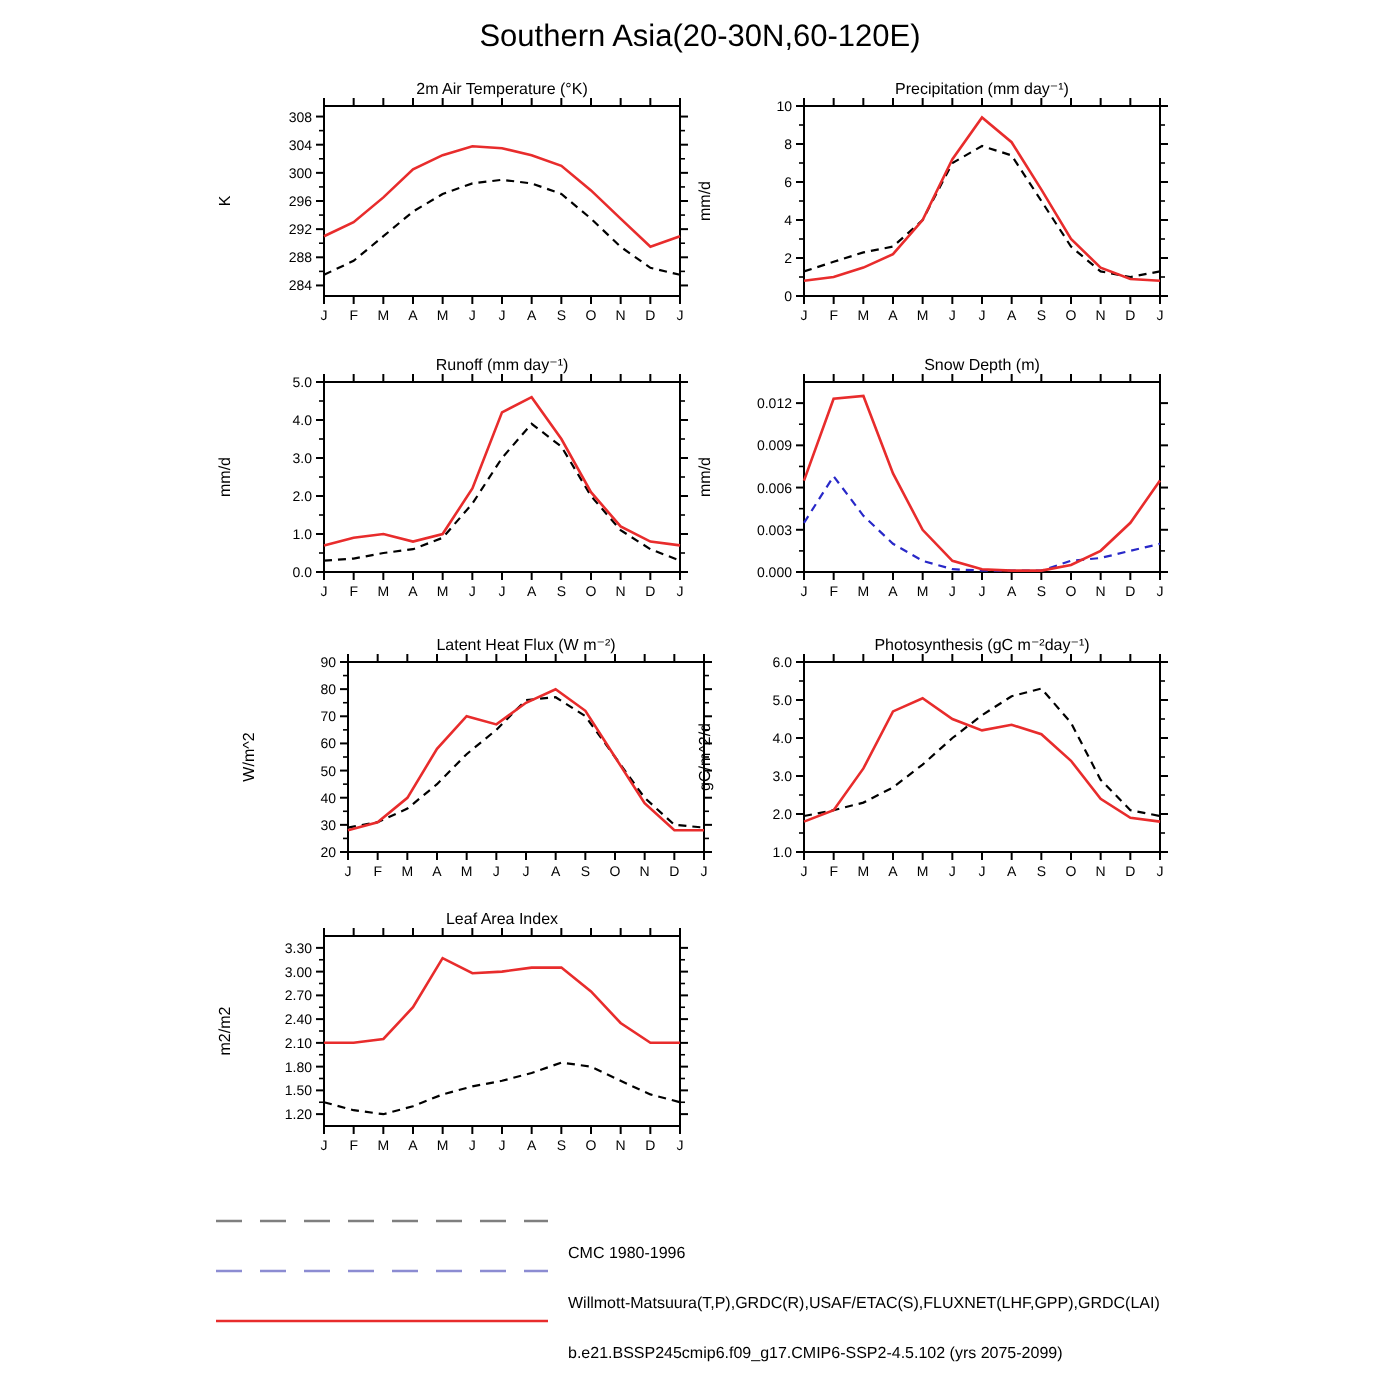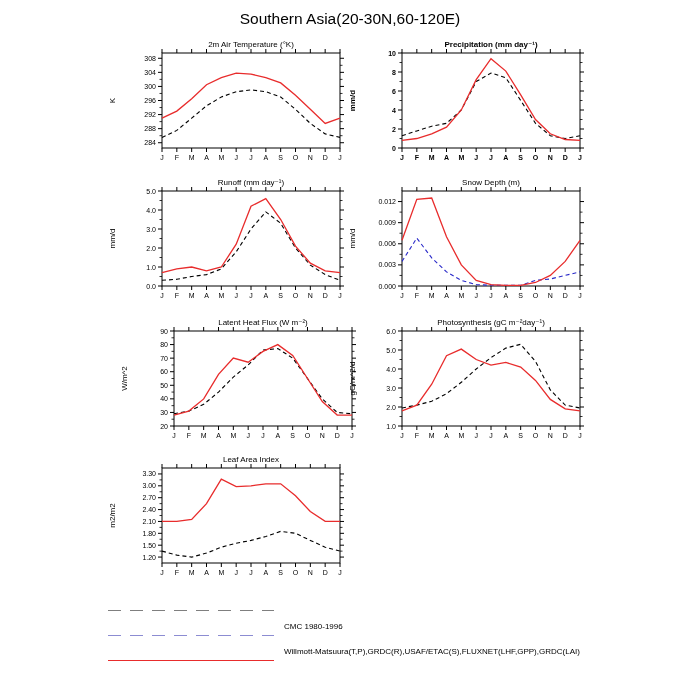--- a/index.html
+++ b/index.html
@@ -6,21 +6,21 @@
   .figure{
     position:relative;width:700px;height:700px;background:#ffffff;
     font-family:"Liberation Sans","DejaVu Sans",sans-serif;overflow:hidden;
   }
   .main-title{
     position:absolute;top:10px;left:0;width:700px;text-align:center;
     font-size:15.5px;color:#000;
   }
   .chart{position:absolute;width:250px;height:136px;}
   .pos0{left:100px;top:38px;}
-  .pos1{left:340px;top:38px;font-weight:bold;}
+  .pos1{left:340px;top:38px;}
   .pos2{left:100px;top:176px;}
   .pos3{left:340px;top:176px;text-align:center;}
   .pos4{left:112px;top:316px;}
   .pos5{left:340px;top:316px;}
   .pos6{left:100px;top:453px;}
   .legend{position:absolute;left:106px;top:598px;width:560px;}
   .legend-row{display:flex;align-items:center;height:25px;}
   .legend-line{flex:0 0 170px;margin-right:8px;}
   .legend-label{font-size:8px;color:#000;white-space:nowrap;margin-top:32px;}
 </style>
@@ -579,15 +579,16 @@
     <div class="legend-row">
       <svg class="legend-line" width="170" height="9">
         <line x1="2" y1="4.5" x2="168" y2="4.5" stroke-width="1.2" stroke="#8c8cd2" stroke-dasharray="13,9"></line>
       </svg>
       <span class="legend-label">Willmott-Matsuura(T,P),GRDC(R),USAF/ETAC(S),FLUXNET(LHF,GPP),GRDC(LAI)</span>
     </div>
     <div class="legend-row">
       <svg class="legend-line" width="170" height="9">
         <line x1="2" y1="4.5" x2="168" y2="4.5" stroke-width="1.2" stroke="#e82c2c" stroke-dasharray="none"></line>
       </svg>
+      <span class="legend-label">b.e21.BSSP245cmip6.f09_g17.CMIP6-SSP2-4.5.102 (yrs 2075-2099)</span>
     </div>
   </div>
 </div>
 
 </body></html>

